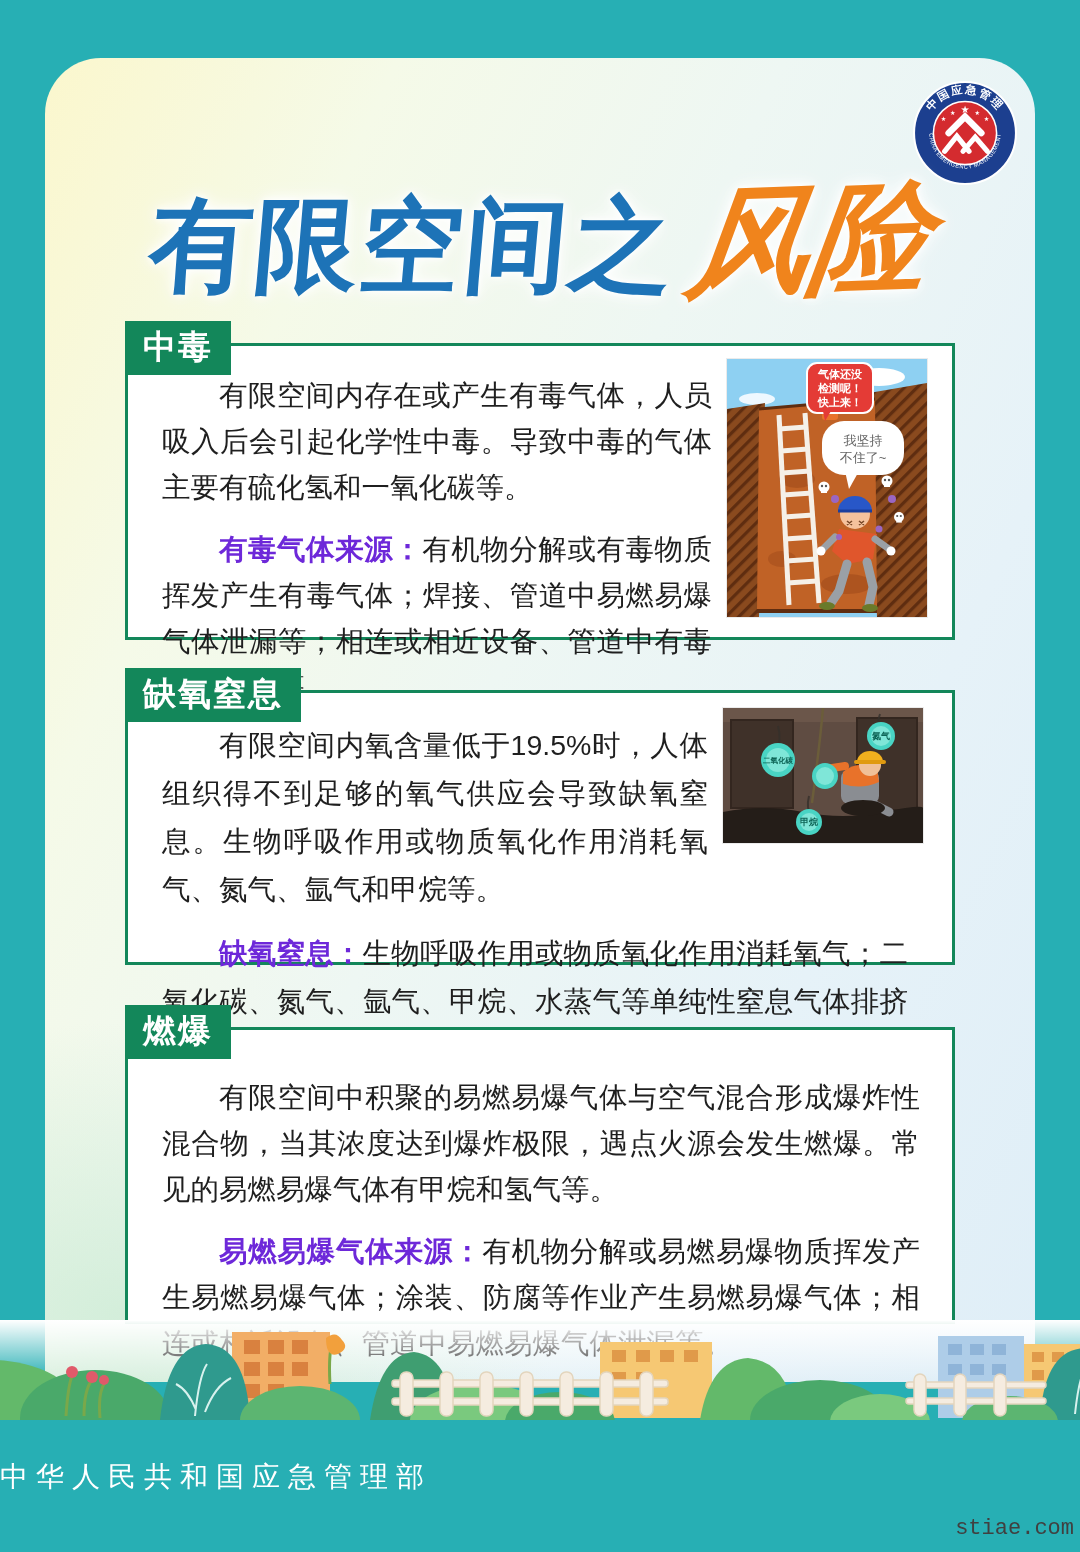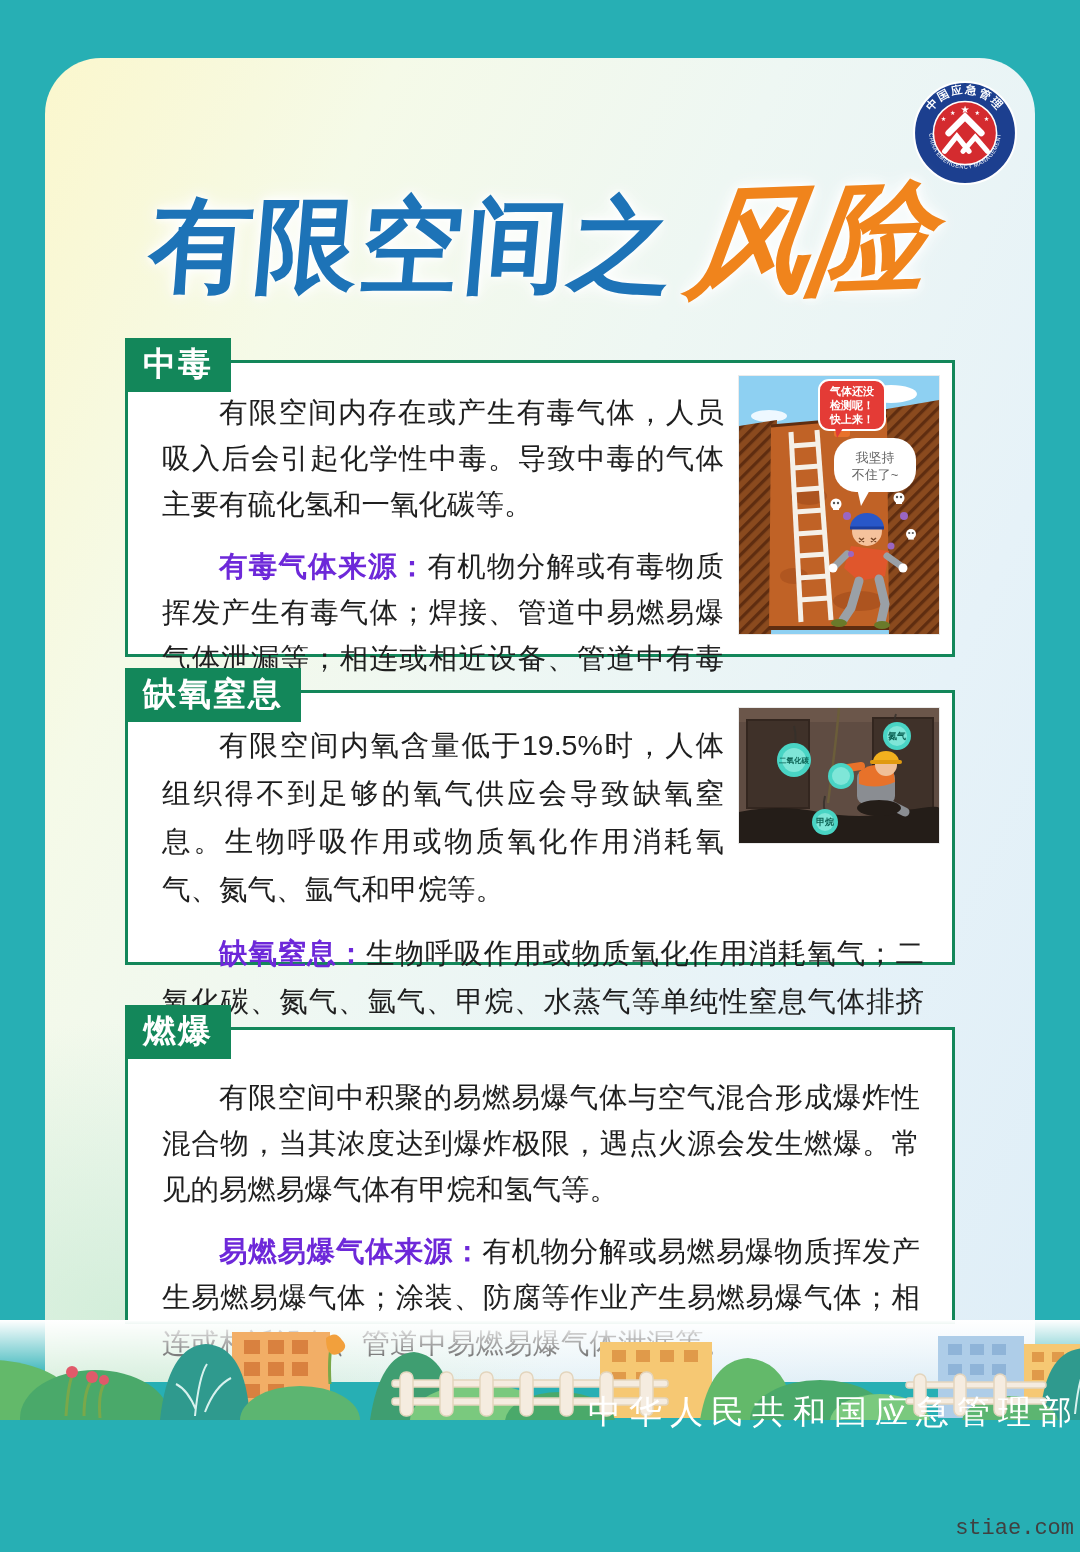--- a/index.html
+++ b/index.html
@@ -13,33 +13,33 @@
   .title{position:absolute;left:0;top:160px;width:1080px;text-align:center;white-space:nowrap;}
   .title-blue{display:inline-block;font-size:103px;font-weight:900;color:#1d73b7;transform:skewX(-5deg);
     letter-spacing:2px;text-shadow:0 0 6px #fff,0 0 14px #fff,0 0 22px rgba(255,255,255,.85);}
   .title-orange{display:inline-block;font-size:120px;font-weight:900;font-style:italic;color:#f0841c;
     transform:skewX(-9deg) rotate(-2deg);margin-left:10px;
     text-shadow:0 0 6px #fff,0 0 14px #fff,0 0 22px rgba(255,255,255,.85);}
   
   .logo{position:absolute;left:912px;top:80px;width:106px;height:106px;}
   
   .box{position:absolute;left:125px;width:830px;background:#fff;border:3px solid #13875a;box-sizing:border-box;}
-  .box1{top:360px;height:297px;padding:10px 12px 0 18px;}
-  .box2{top:690px;height:275px;padding:12px 12px 0 18px;}
+  .box1{top:343px;height:297px;padding:10px 24px 0 18px;}
+  .box2{top:690px;height:275px;padding:12px 28px 0 18px;}
   .box3{top:1027px;height:297px;padding:28px 16px 0 18px;}
   .tab{position:absolute;top:-25px;left:-3px;background:#13875a;color:#fff;font-weight:700;
     font-size:33px;line-height:1;padding:9px 18px 12px;letter-spacing:2px;}
   .box p{margin:16px;font-size:28.5px;line-height:46px;color:#1f1f1f;text-align:justify;text-indent:2em;}
   .box2 p{line-height:48px;}
   .lead{color:#6d28d9;font-weight:700;}
   .illus{float:right;margin:2px 0 6px 14px;border:1px solid rgba(0,0,0,.08);}
   
   .strip{position:absolute;left:0;top:1320px;width:1080px;height:100px;}
-  .footer-text{position:absolute;left:0;top:1390px;width:1080px;text-align:right;color:#fff;
-    font-size:33px;letter-spacing:8px;}
+  .footer-text{position:absolute;left:0;top:1458px;width:1080px;text-align:left;color:#fff;
+    font-size:28px;letter-spacing:8px;}
   .watermark{position:absolute;right:6px;top:1516px;color:#404040;font-family:"Liberation Mono","DejaVu Sans Mono",monospace;
     font-size:22px;}
 </style>
 </head>
 <body>
 
 <div class="poster">
   <div class="panel"></div>
 
   <svg class="logo" viewBox="0 0 104 104">

